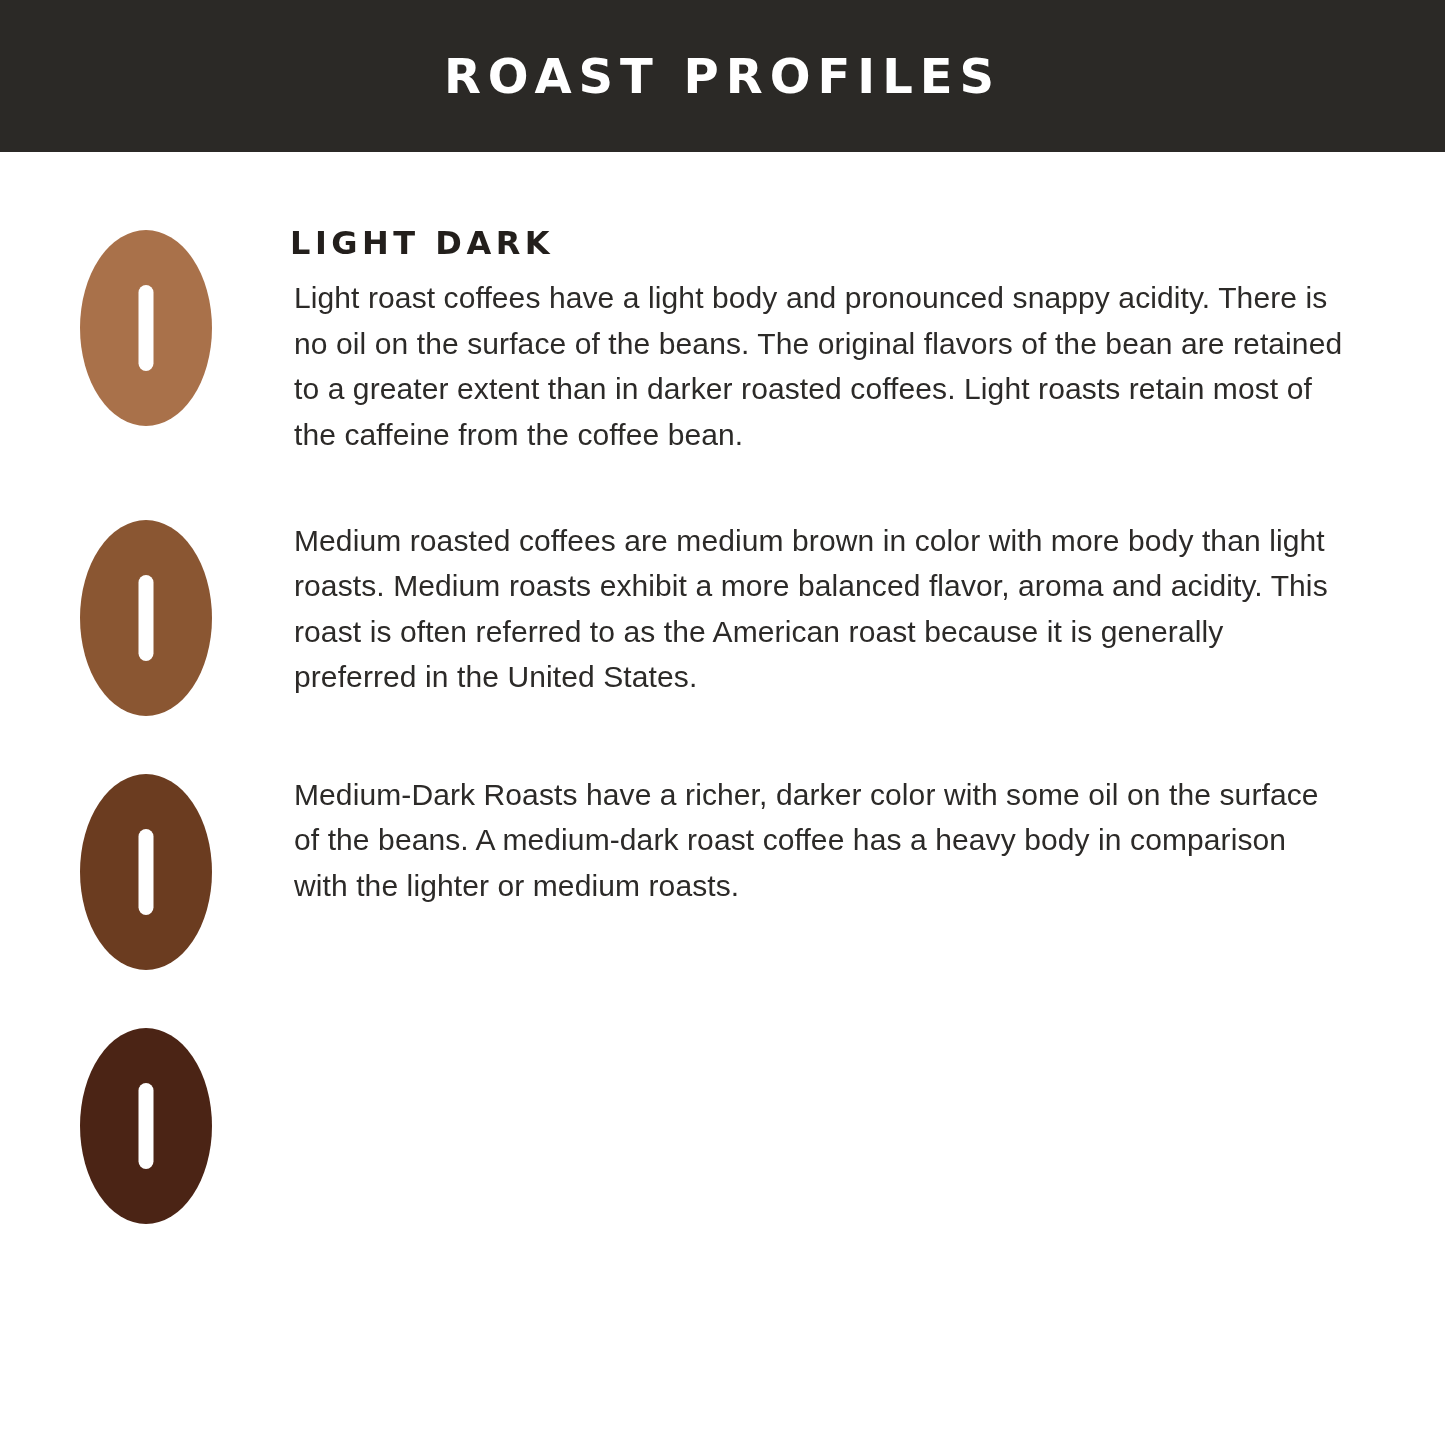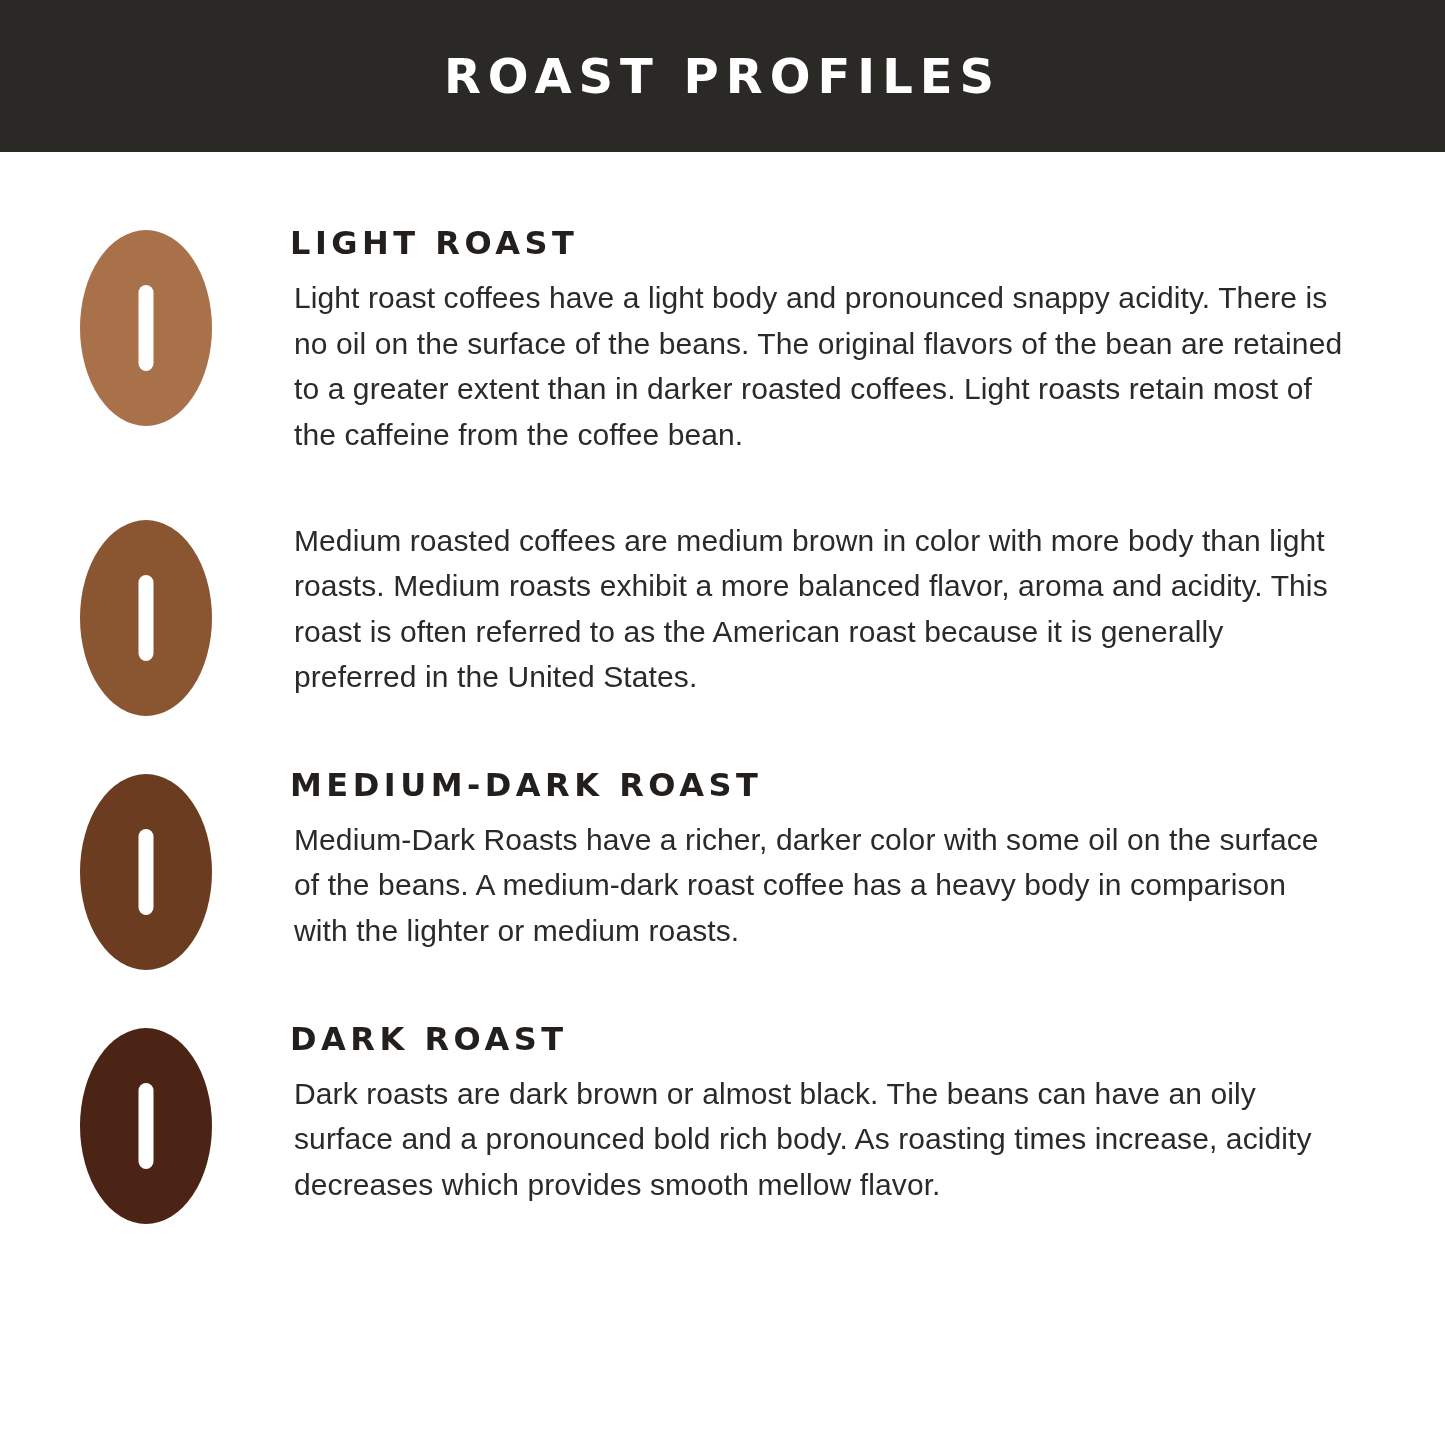--- a/index.html
+++ b/index.html
@@ -106,21 +106,21 @@
 
   <div class="content">
 
     <div class="roast-row row-light">
       <div class="bean-wrap">
         <div class="bean" id="bean-0" style="background: rgb(169, 113, 74);">
           <div class="crease"></div>
         </div>
       </div>
       <div class="roast-text">
-        <h2 class="roast-title">LIGHT ROAST</h2>
+        <h2 class="roast-title">LIGHT DARK</h2>
         <p class="roast-desc">Light roast coffees have a light body and pronounced snappy acidity. There is no oil on the surface of the beans. The original flavors of the bean are retained to a greater extent than in darker roasted coffees. Light roasts retain most of the caffeine from the coffee bean.</p>
       </div>
     </div>
 
     <div class="roast-row">
       <div class="bean-wrap">
         <div class="bean" id="bean-1" style="background: rgb(138, 86, 50);">
           <div class="crease"></div>
         </div>
       </div>
@@ -129,31 +129,26 @@
       </div>
     </div>
 
     <div class="roast-row">
       <div class="bean-wrap">
         <div class="bean" id="bean-2" style="background: rgb(107, 60, 32);">
           <div class="crease"></div>
         </div>
       </div>
       <div class="roast-text">
-        <h2 class="roast-title">MEDIUM-DARK ROAST</h2>
         <p class="roast-desc">Medium-Dark Roasts have a richer, darker color with some oil on the surface of the beans. A medium-dark roast coffee has a heavy body in comparison with the lighter or medium roasts.</p>
       </div>
     </div>
 
     <div class="roast-row">
       <div class="bean-wrap">
         <div class="bean" id="bean-3" style="background: rgb(75, 36, 21);">
           <div class="crease"></div>
         </div>
       </div>
-      <div class="roast-text">
-        <h2 class="roast-title">DARK ROAST</h2>
-        <p class="roast-desc">Dark roasts are dark brown or almost black. The beans can have an oily surface and a pronounced bold rich body. As roasting times increase, acidity decreases which provides smooth mellow flavor.</p>
-      </div>
     </div>
 
   </div>
 </div>
 
 </body></html>

